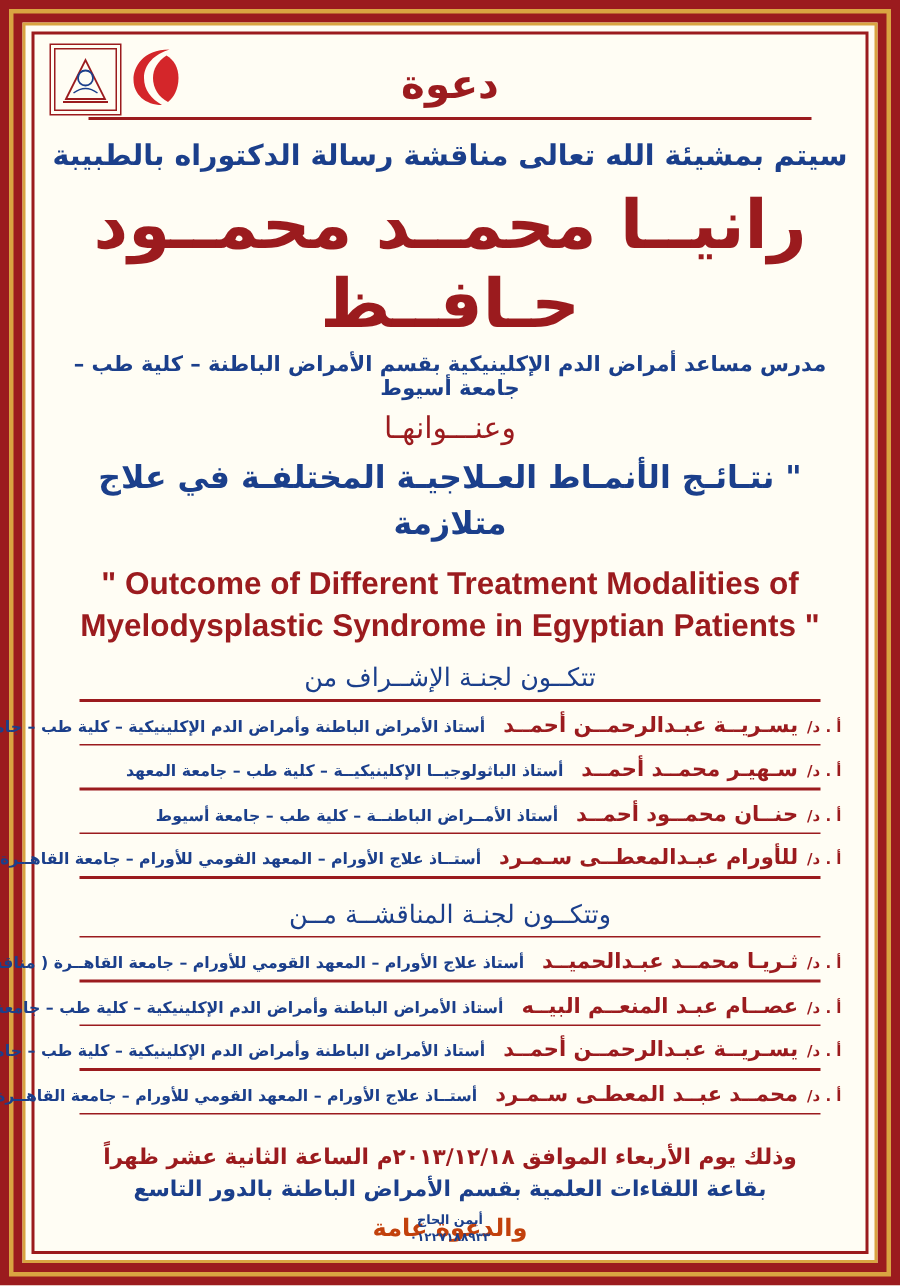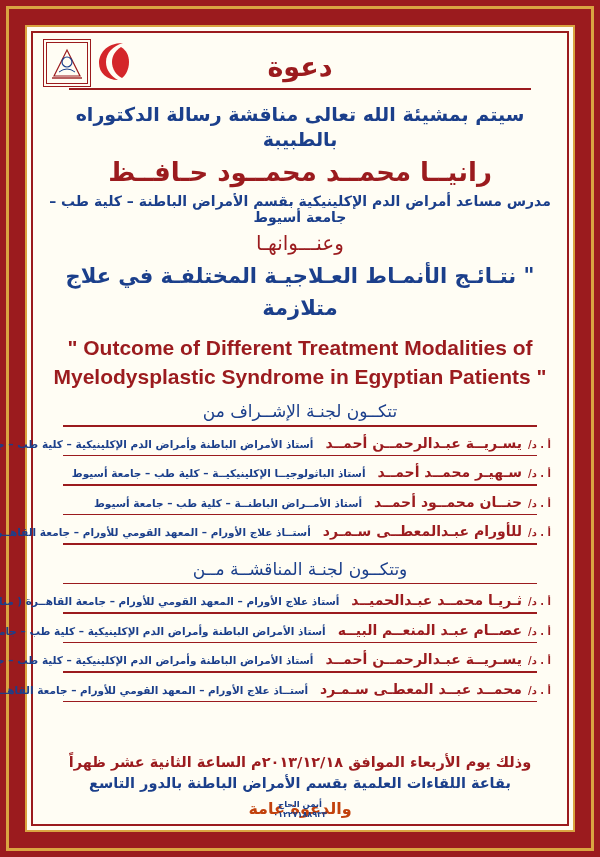--- a/index.html
+++ b/index.html
@@ -14,21 +14,21 @@
     width:600px;height:857px;
     box-sizing:border-box;
     background:#9b1b1e;
     padding:6px;
   }
   .frame-outer{
     box-sizing:border-box;
     width:100%;height:100%;
     border:3px solid #d9a441;
     background:#9b1b1e;
-    padding:16px;
+    padding:6px;
   }
   .frame-mid{
     box-sizing:border-box;
     width:100%;height:100%;
     border:2px solid #d9a441;
     background:#fffdf4;
     padding:4px;
   }
   .frame-inner{
     box-sizing:border-box;
@@ -75,21 +75,21 @@
     text-align:center;
     color:#1b3f8b;
     font-size:19px;
     font-weight:bold;
     margin-top:12px;
     line-height:1.3;
   }
   .name-main{
     text-align:center;
     color:#9b1b1e;
-    font-size:26px;
+    font-size:45px;
     font-weight:bold;
     letter-spacing:2px;
     margin-top:6px;
   }
   .name-sub{
     text-align:center;
     color:#1b3f8b;
     font-size:14px;
     font-weight:bold;
     margin-top:6px;
@@ -237,21 +237,21 @@
 
         <div class="person">
           <span class="rank">أ . د/</span>
           <span class="pname">يسـريــة عبـدالرحمــن أحمــد</span>
           <span class="ptitle">أستاذ الأمراض الباطنة وأمراض الدم الإكلينيكية  –  كلية طب  –  جامعة أسيوط</span>
         </div>
         <div class="sep-line"></div>
         <div class="person">
           <span class="rank">أ . د/</span>
           <span class="pname">سـهيـر محمــد أحمــد</span>
-          <span class="ptitle">أستاذ الباثولوجيــا الإكلينيكيــة  –  كلية طب  –  جامعة أسيوط</span>
+          <span class="ptitle">أستاذ الباثولوجيــا الإكلينيكيــة  –  كلية طب  –  جامعة المعهد</span>
         </div>
         <div class="sep-line"></div>
         <div class="person">
           <span class="rank">أ . د/</span>
           <span class="pname">حنــان محمــود أحمــد</span>
           <span class="ptitle">أستاذ الأمــراض الباطنــة  –  كلية طب  –  جامعة أسيوط</span>
         </div>
         <div class="sep-line"></div>
         <div class="person">
           <span class="rank">أ . د/</span>

